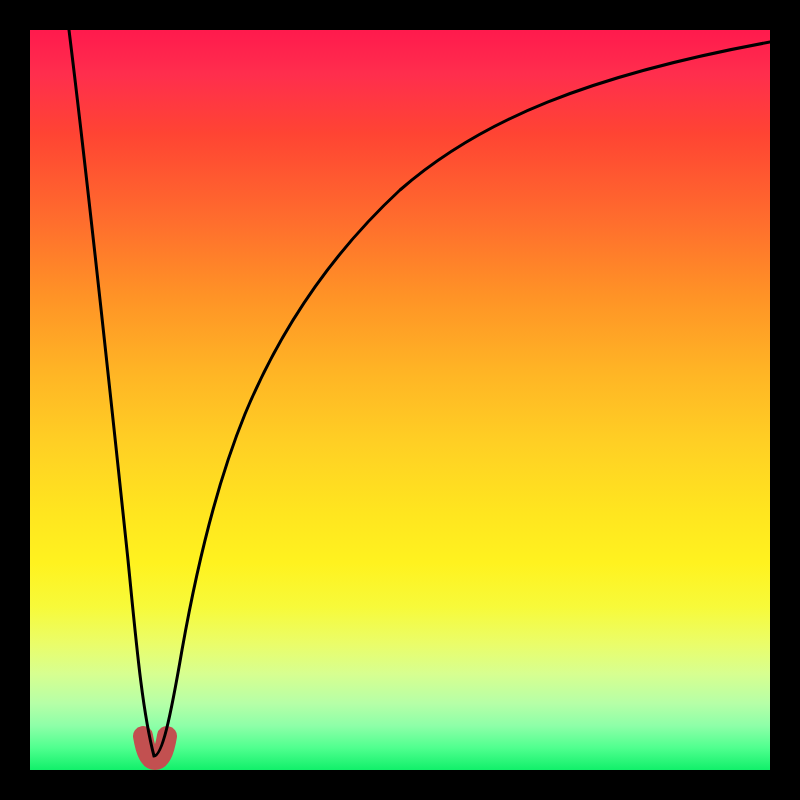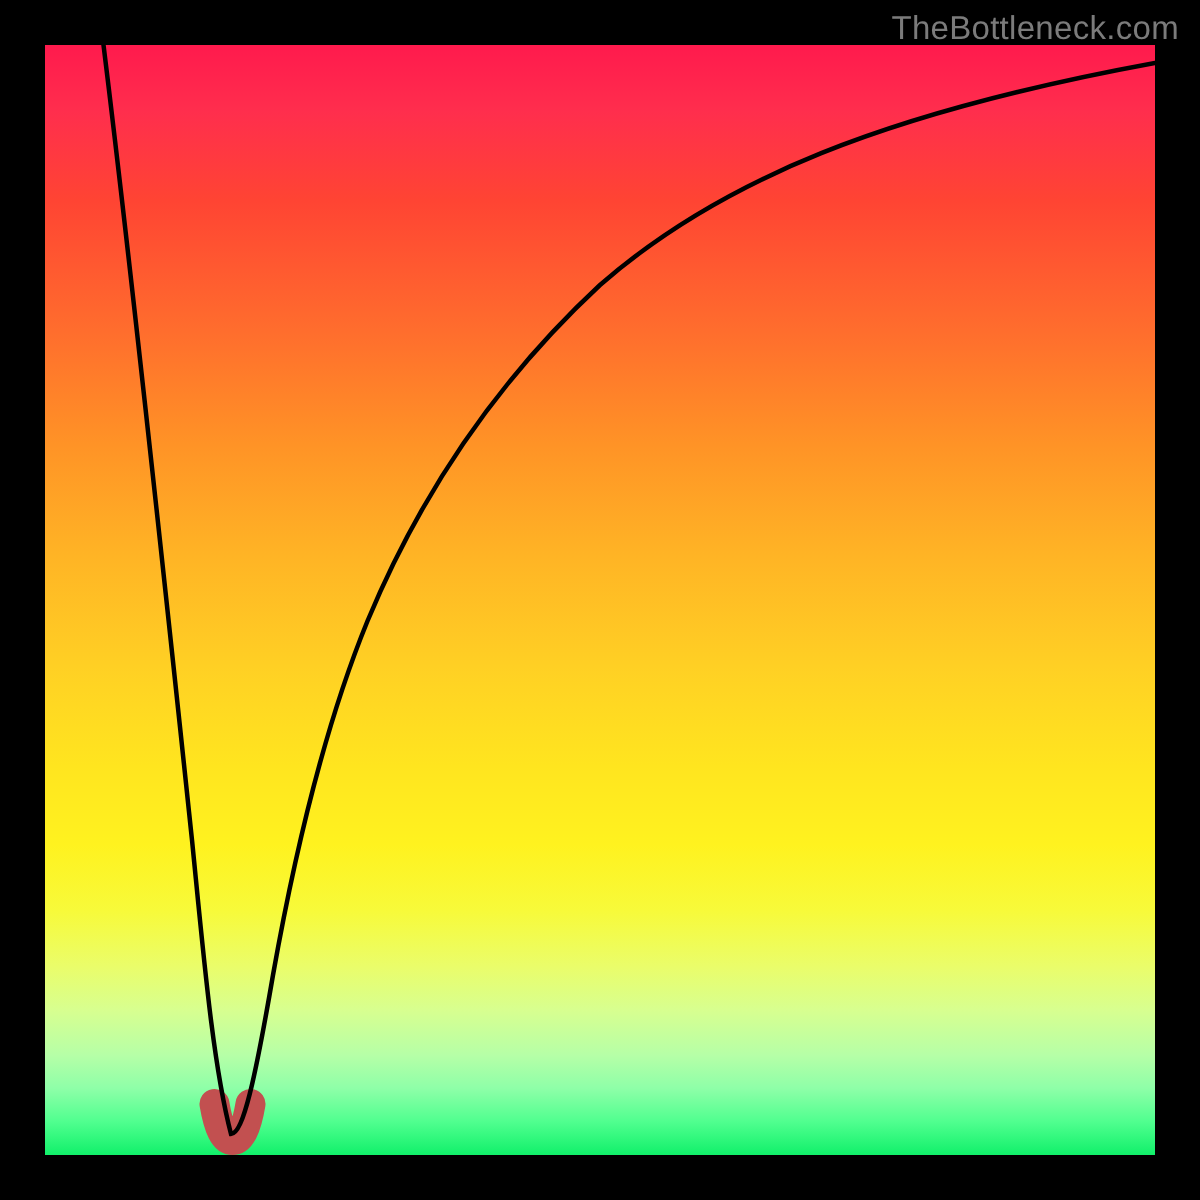--- a/index.html
+++ b/index.html
@@ -96,14 +96,13 @@
       <path class="main" d="M 39 0
                C 60 170, 80 360, 98 530
                C 106 610, 112 680, 124 726
                C 132 726, 140 690, 152 620
                C 168 530, 188 450, 215 384
                C 250 300, 300 225, 370 160
                C 450 90, 560 45, 740 12"></path>
     </svg>
   </div>
 
-  <div class="watermark">TheBottleneck.com</div>
 </div>
 
 </body></html>

